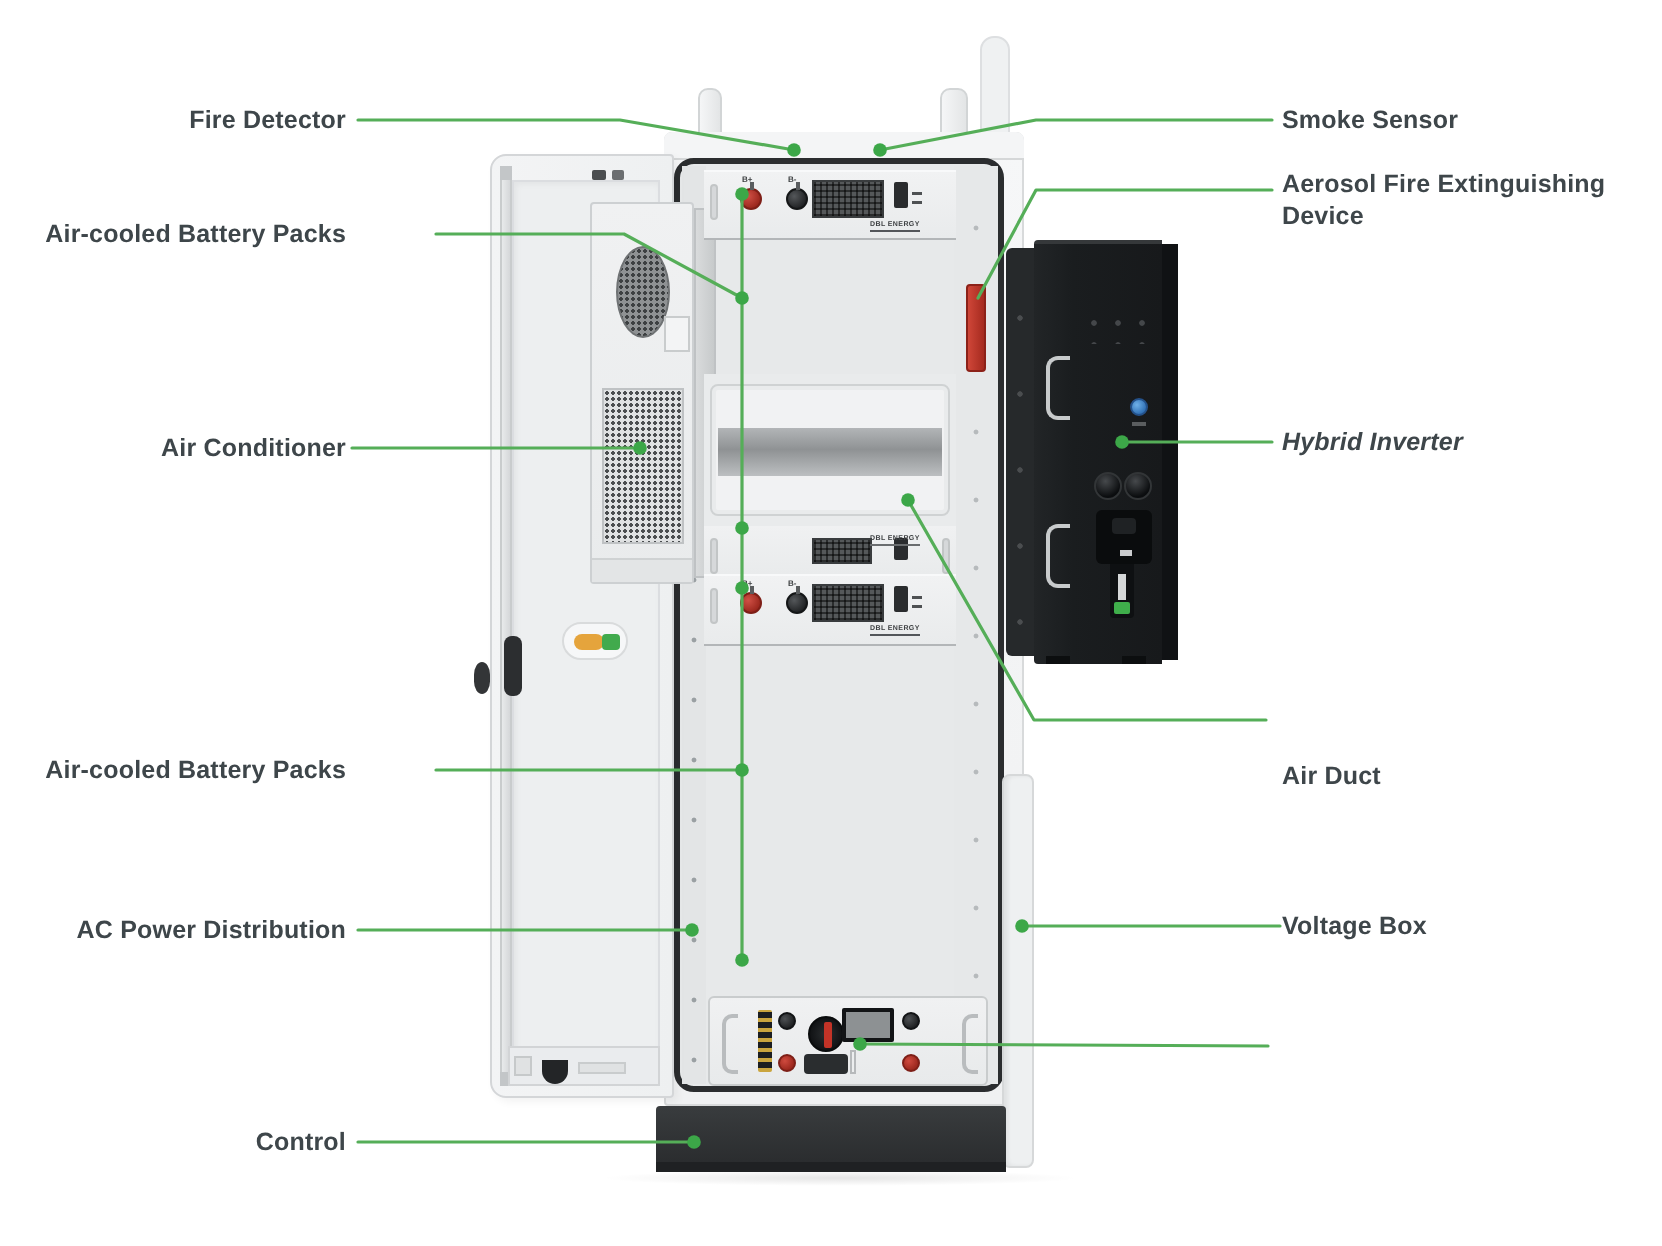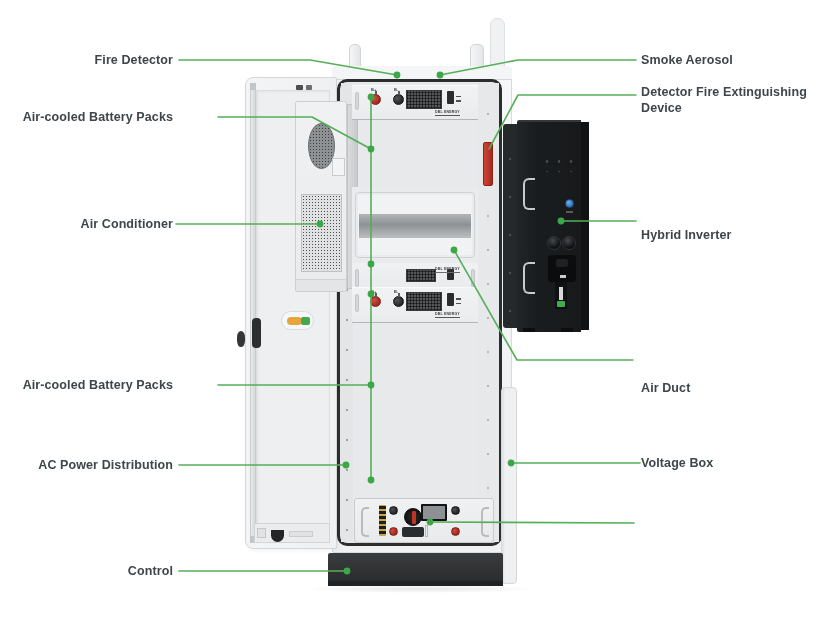--- a/index.html
+++ b/index.html
@@ -8,21 +8,21 @@
   #scene *{position:absolute;box-sizing:border-box;}
 
   
   .lbl{color:#3e464a;font-size:12.5px;font-weight:700;letter-spacing:.1px;line-height:16px;
        white-space:nowrap;z-index:60;}
   .lbl-left{text-align:right;right:658px;padding-left:40px;}
   .lbl-right{left:641px;}
   .lbl-wrap{white-space:normal;width:182px;}
   #lbl-fire{top:52px;}        #lbl-packs-top{top:109px;}  #lbl-aircond{top:216px;}
   #lbl-packs-bot{top:377px;}  #lbl-acpower{top:457px;}    #lbl-cabinet{top:563px;}
-  #lbl-smoke{top:52px;}       #lbl-aerosol{top:84px;}     #lbl-hybrid{top:227px;}
+  #lbl-smoke{top:52px;}       #lbl-aerosol{top:84px;}     #lbl-hybrid{top:213px;font-style:italic;}
   #lbl-airduct{top:352px;margin-top:28px;}    #lbl-wiring{top:455px;}     #lbl-dcbox{top:515px;}
 
   #leaders{left:0;top:0;z-index:50;pointer-events:none;}
 
   
   .backpost{left:490px;top:18px;width:15px;height:62px;background:#eff1f2;border:1px solid #dddfe1;border-radius:7px 7px 0 0;}
   .lug{background:linear-gradient(90deg,#f5f6f7,#e3e5e6);border:1px solid #d2d5d6;border-radius:5px 5px 2px 2px;}
   #lug-l{left:349px;top:44px;width:12px;height:26px;}
   #lug-r{left:470px;top:44px;width:14px;height:26px;}
   #cab-body{left:332px;top:66px;width:180px;height:487px;background:linear-gradient(180deg,#f6f7f8,#f0f1f2);
@@ -392,18 +392,18 @@
     </g>
   </svg>
 
   <div id="lbl-fire" class="lbl lbl-left">Fire Detector</div>
   <div id="lbl-packs-top" class="lbl lbl-left">Air-cooled Battery Packs</div>
   <div id="lbl-aircond" class="lbl lbl-left">Air Conditioner</div>
   <div id="lbl-packs-bot" class="lbl lbl-left">Air-cooled Battery Packs</div>
   <div id="lbl-acpower" class="lbl lbl-left">AC Power Distribution</div>
   <div id="lbl-cabinet" class="lbl lbl-left">Control</div>
 
-  <div id="lbl-smoke" class="lbl lbl-right">Smoke Aerosol</div>
-  <div id="lbl-aerosol" class="lbl lbl-right lbl-wrap">Detector Fire Extinguishing Device</div>
+  <div id="lbl-smoke" class="lbl lbl-right">Smoke Sensor</div>
+  <div id="lbl-aerosol" class="lbl lbl-right lbl-wrap">Aerosol Fire Extinguishing Device</div>
   <div id="lbl-hybrid" class="lbl lbl-right">Hybrid Inverter</div>
   <div id="lbl-airduct" class="lbl lbl-right">Air Duct</div>
   <div id="lbl-wiring" class="lbl lbl-right">Voltage Box</div>
 </div>
 
 </body></html>

